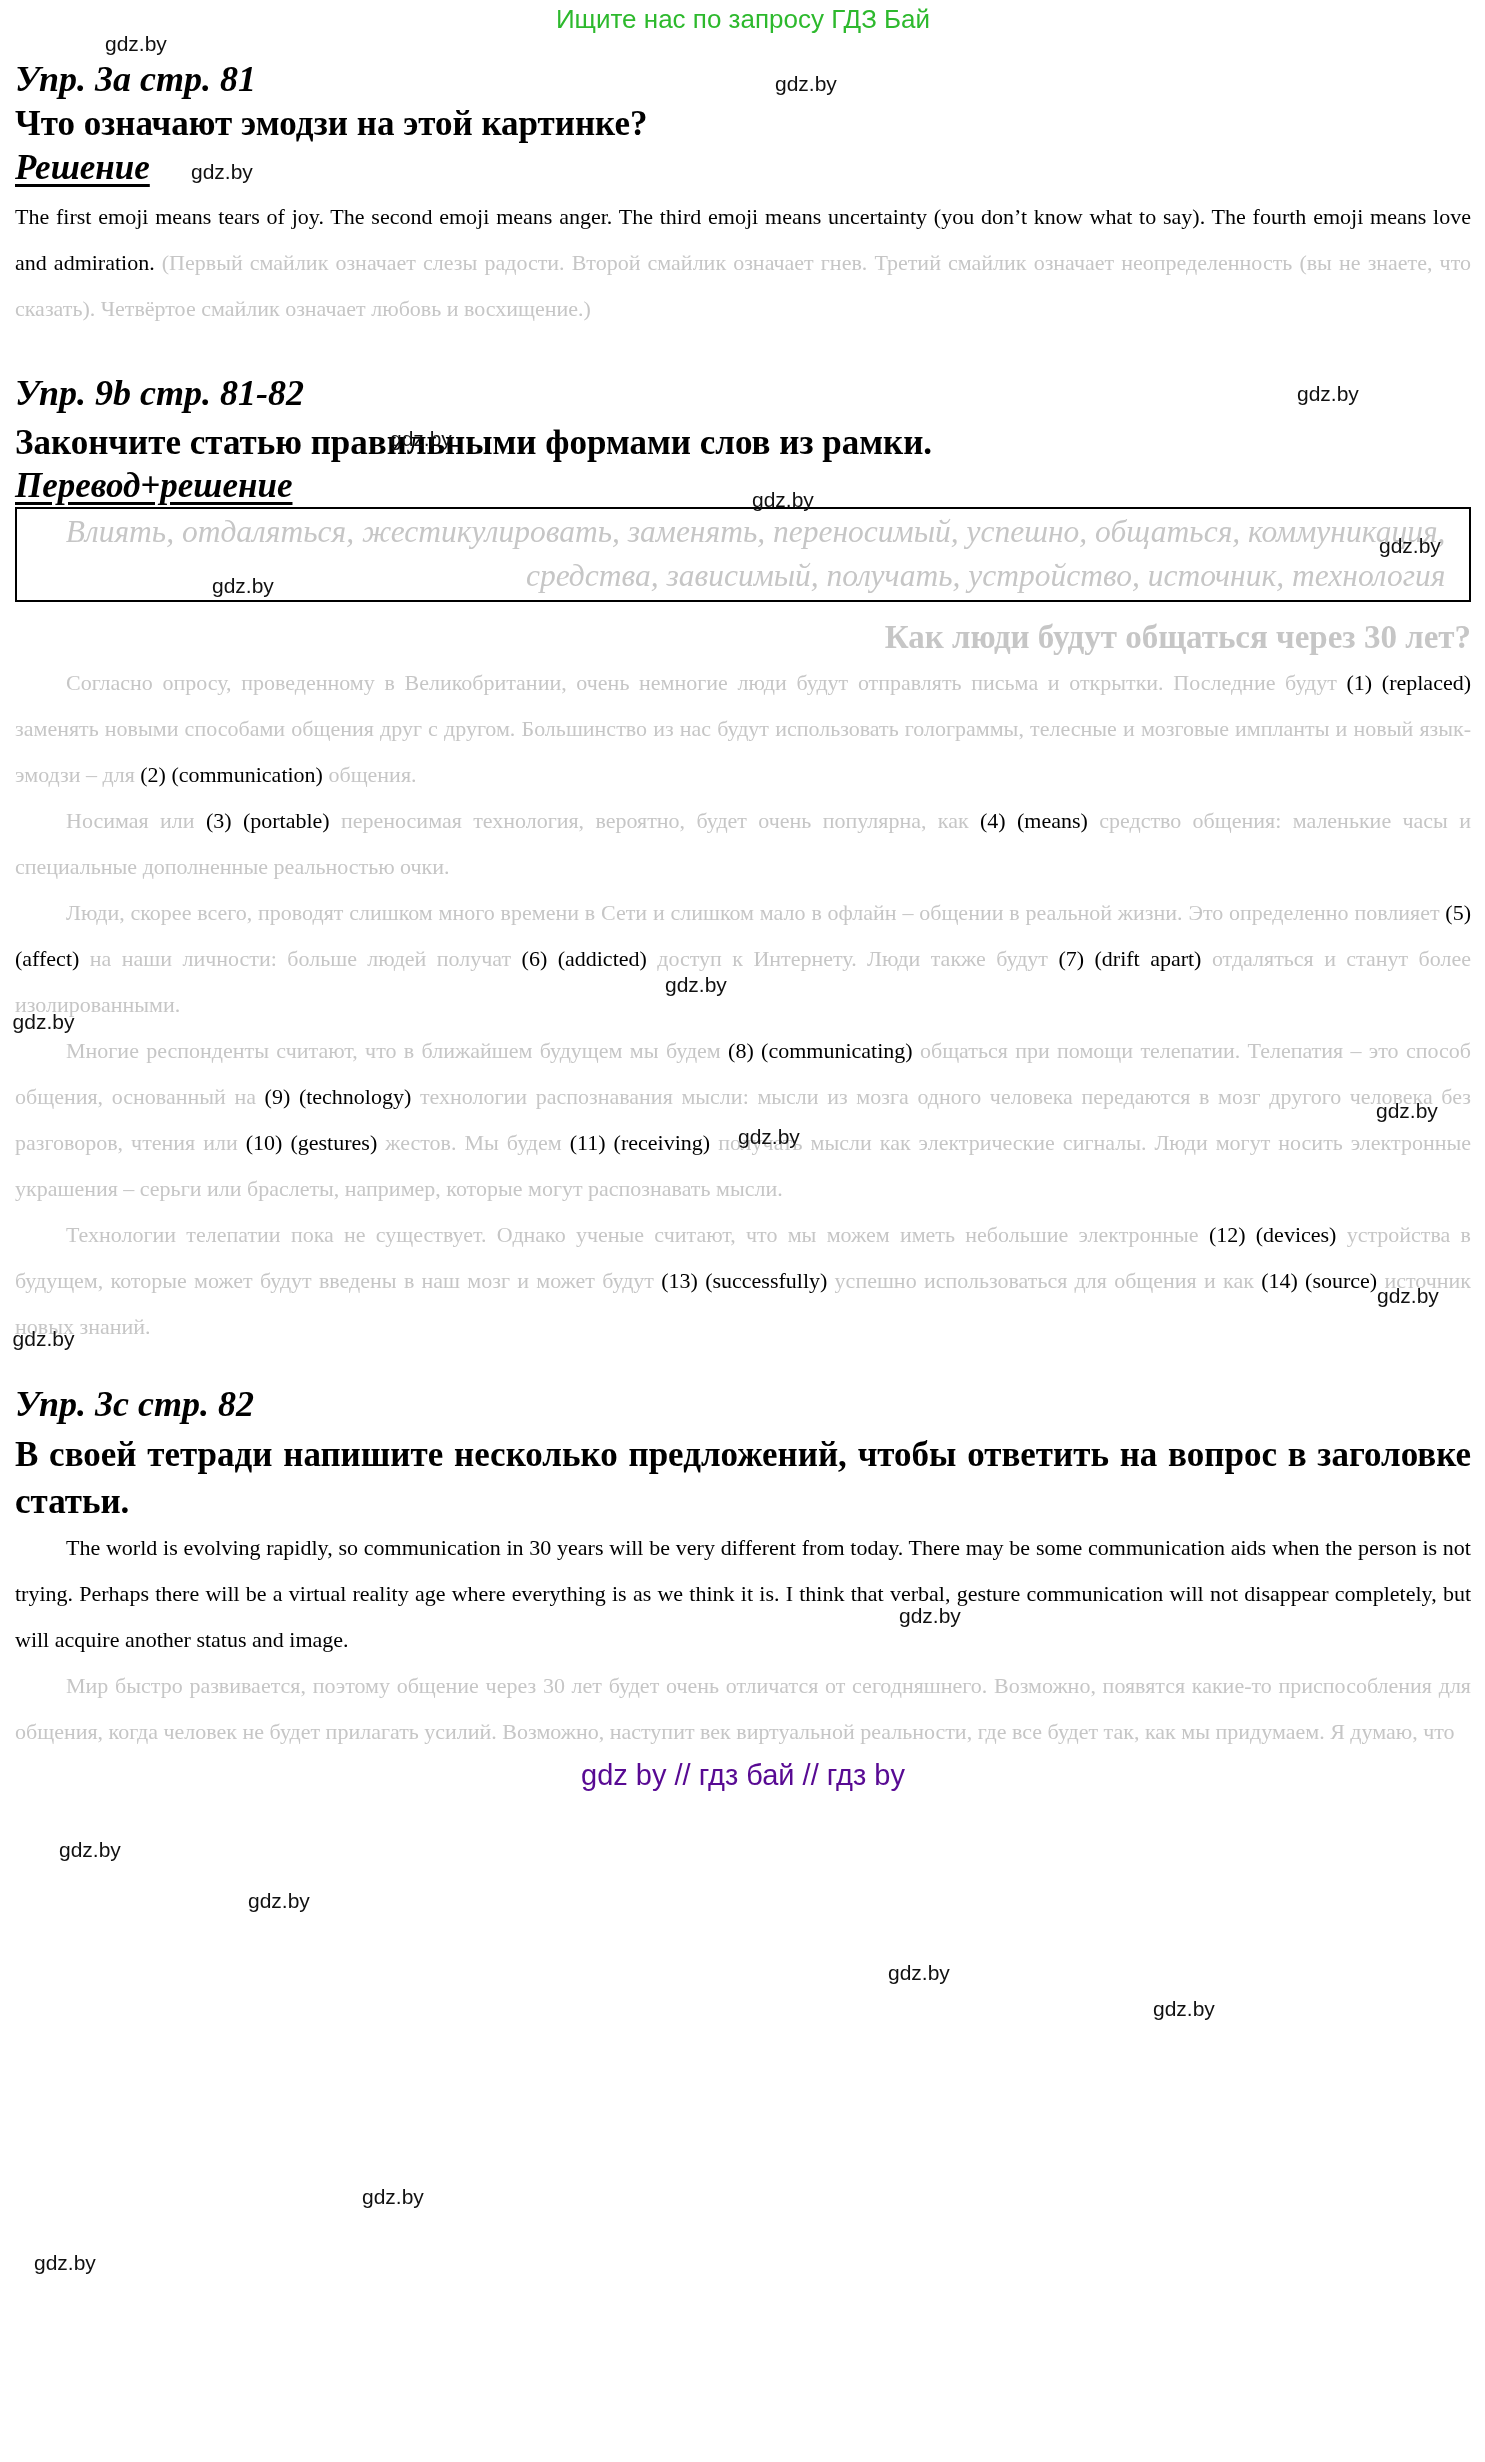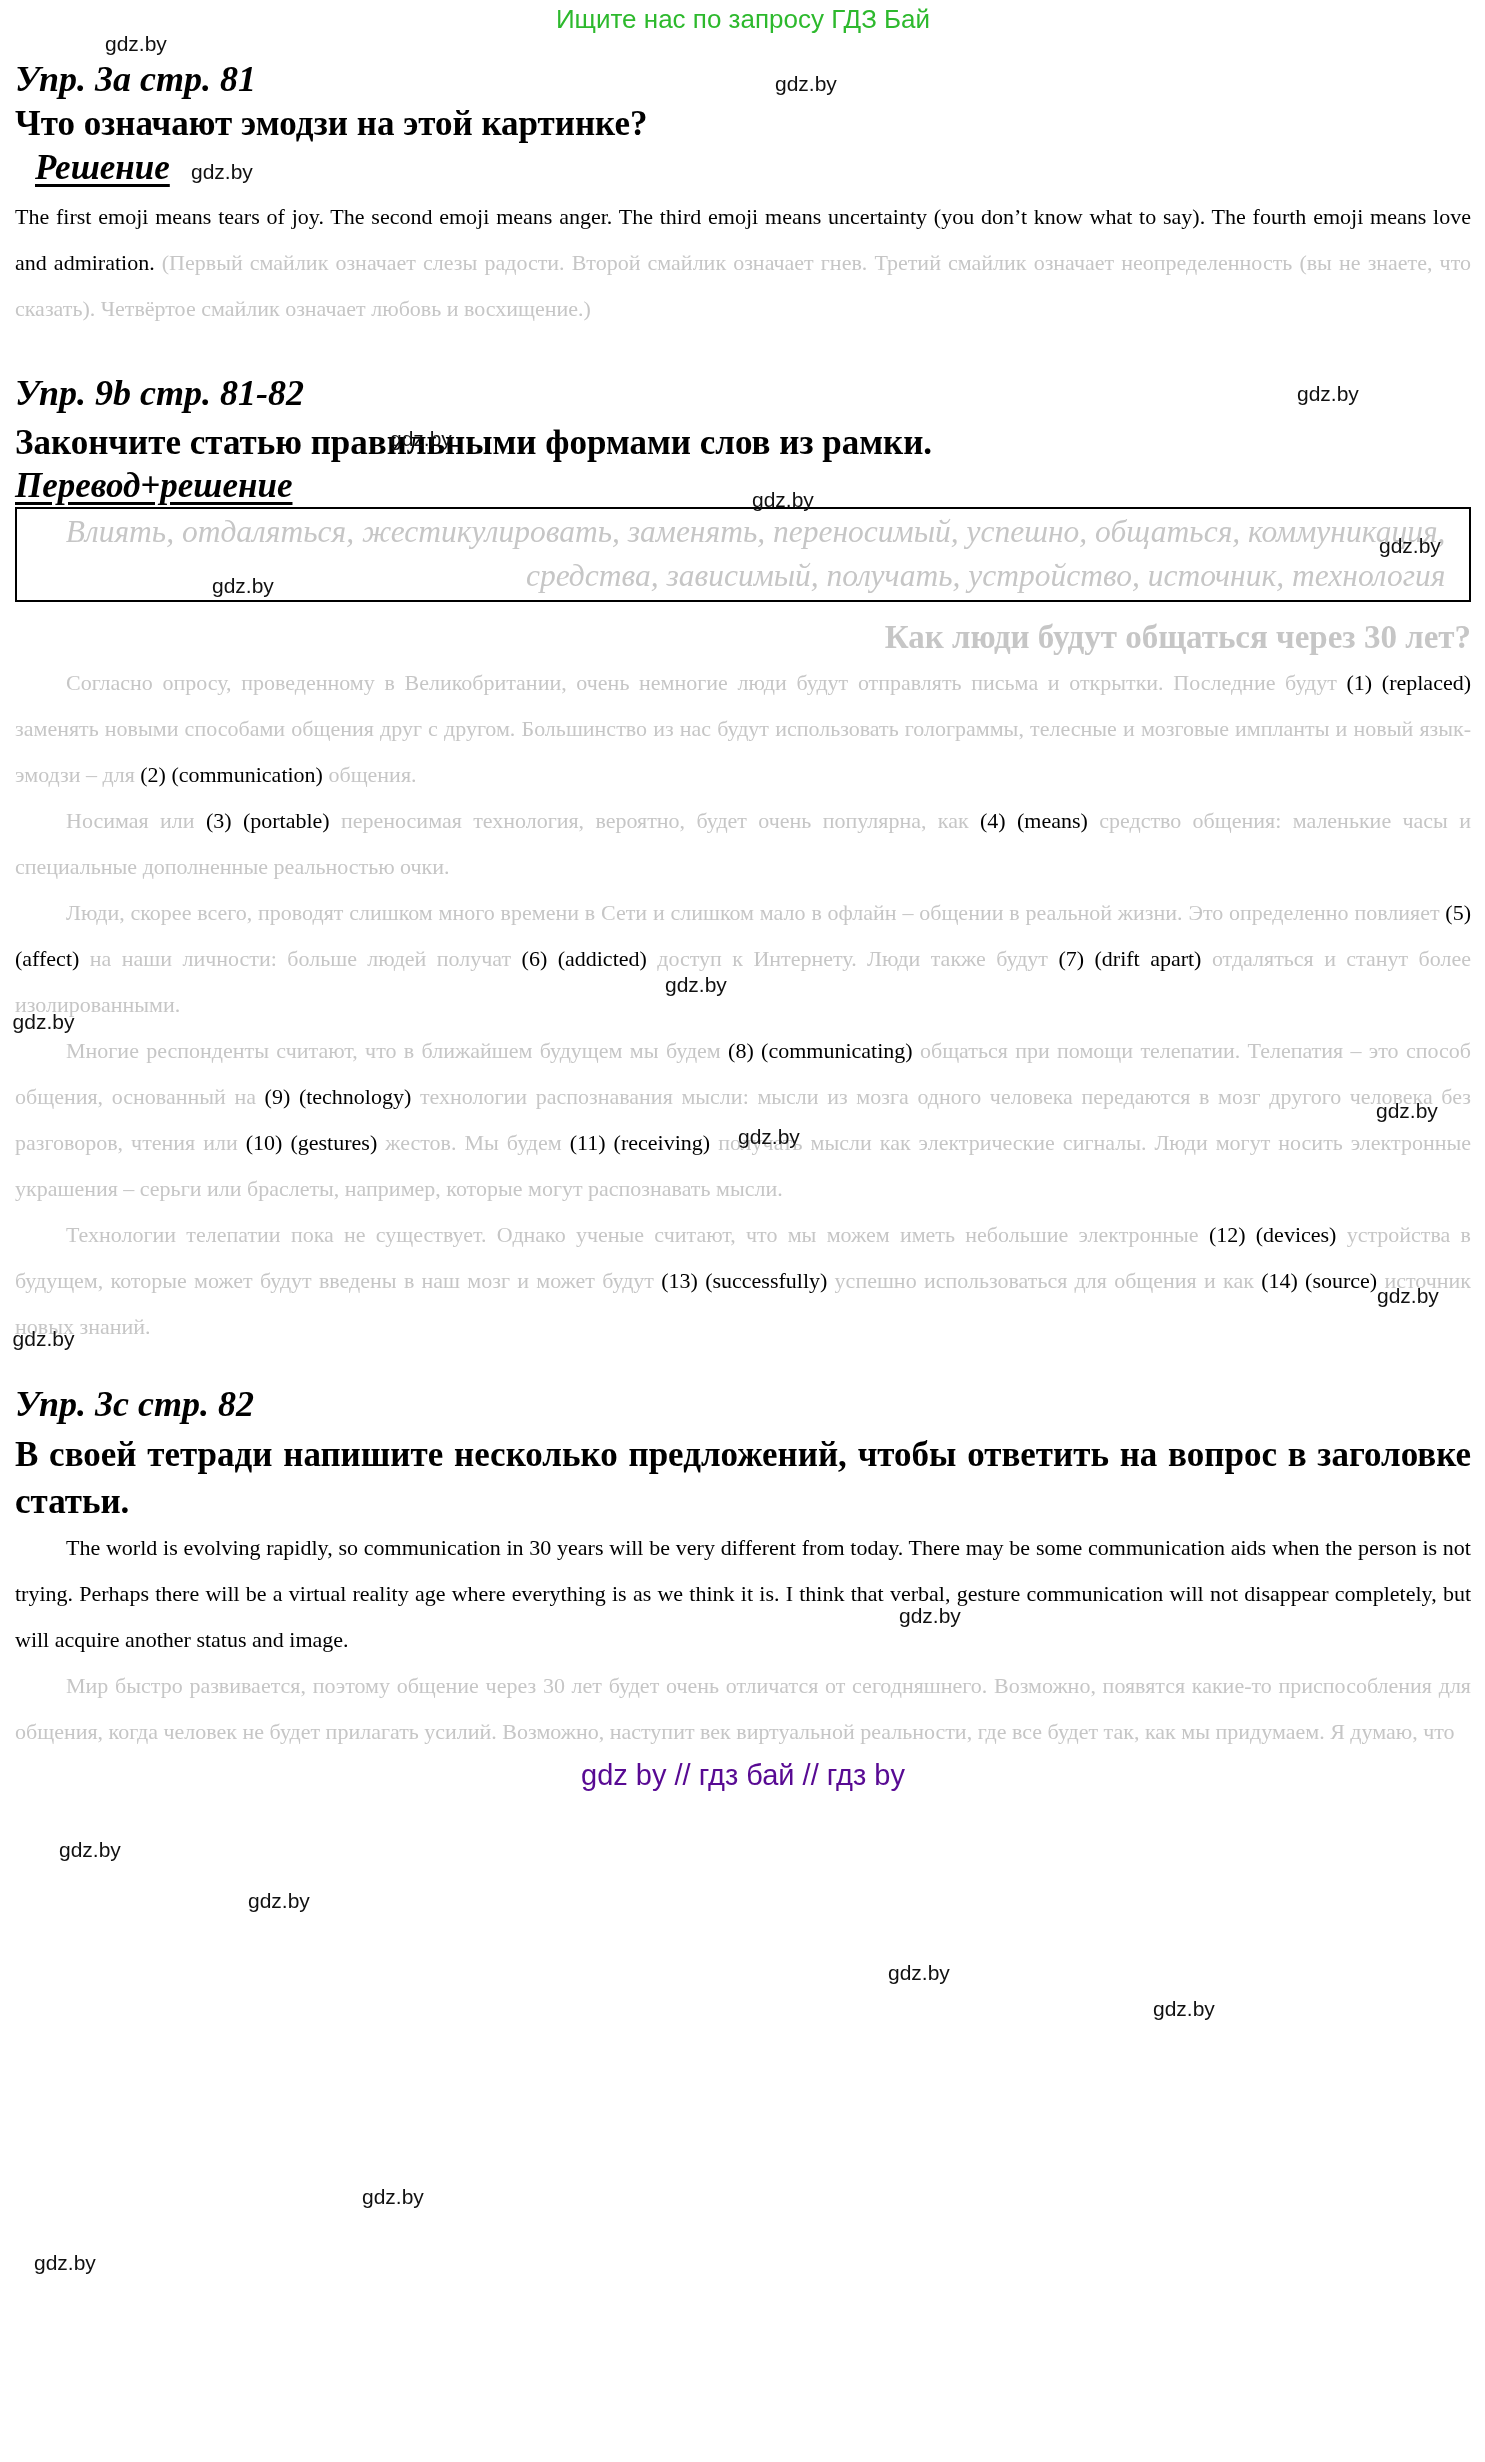--- a/index.html
+++ b/index.html
@@ -20,21 +20,21 @@
   .seg-b{color:#000;}
   .word-box{margin-top:2px;border:2.4px solid #000;padding:1.6px 23.6px;font-size:31.5px;line-height:44px;
     text-align:right;font-style:italic;}
   .art-title{font-size:33px;line-height:46px;font-weight:bold;text-align:right;}
   .wm{position:absolute;font-family:"Liberation Sans","DejaVu Sans",sans-serif;font-size:21px;
     line-height:23.6px;color:#111;white-space:nowrap;}
   .footer{margin-top:5.5px;text-align:center;font-family:"Liberation Sans","DejaVu Sans",sans-serif;
     font-size:29px;line-height:31.5px;color:var(--purple,#580a93);}
   #ex3a-title{margin-top:27.5px;}
   #ex3a-task{margin-top:6.3px;}
-  #ex3a-label{margin-top:5.5px;margin-left:20px;}
+  #ex3a-label{margin-top:5.5px;}
   #ex3a-sol{margin-top:7px;}
   #ex3b-title{margin-top:42px;}
   #ex3b-task{margin-top:11px;}
   #ex3b-label{margin-top:4.7px;}
   #art-title{margin-top:11.8px;}
   #ex3c-title{margin-top:35px;}
   #ex3c-task{margin-top:7.9px;line-height:47px;font-size:35px;}
 </style>
 </head>
 <body style="--green: #2db92d; --purple: #580a93; --gray: #c6c6c6;">

